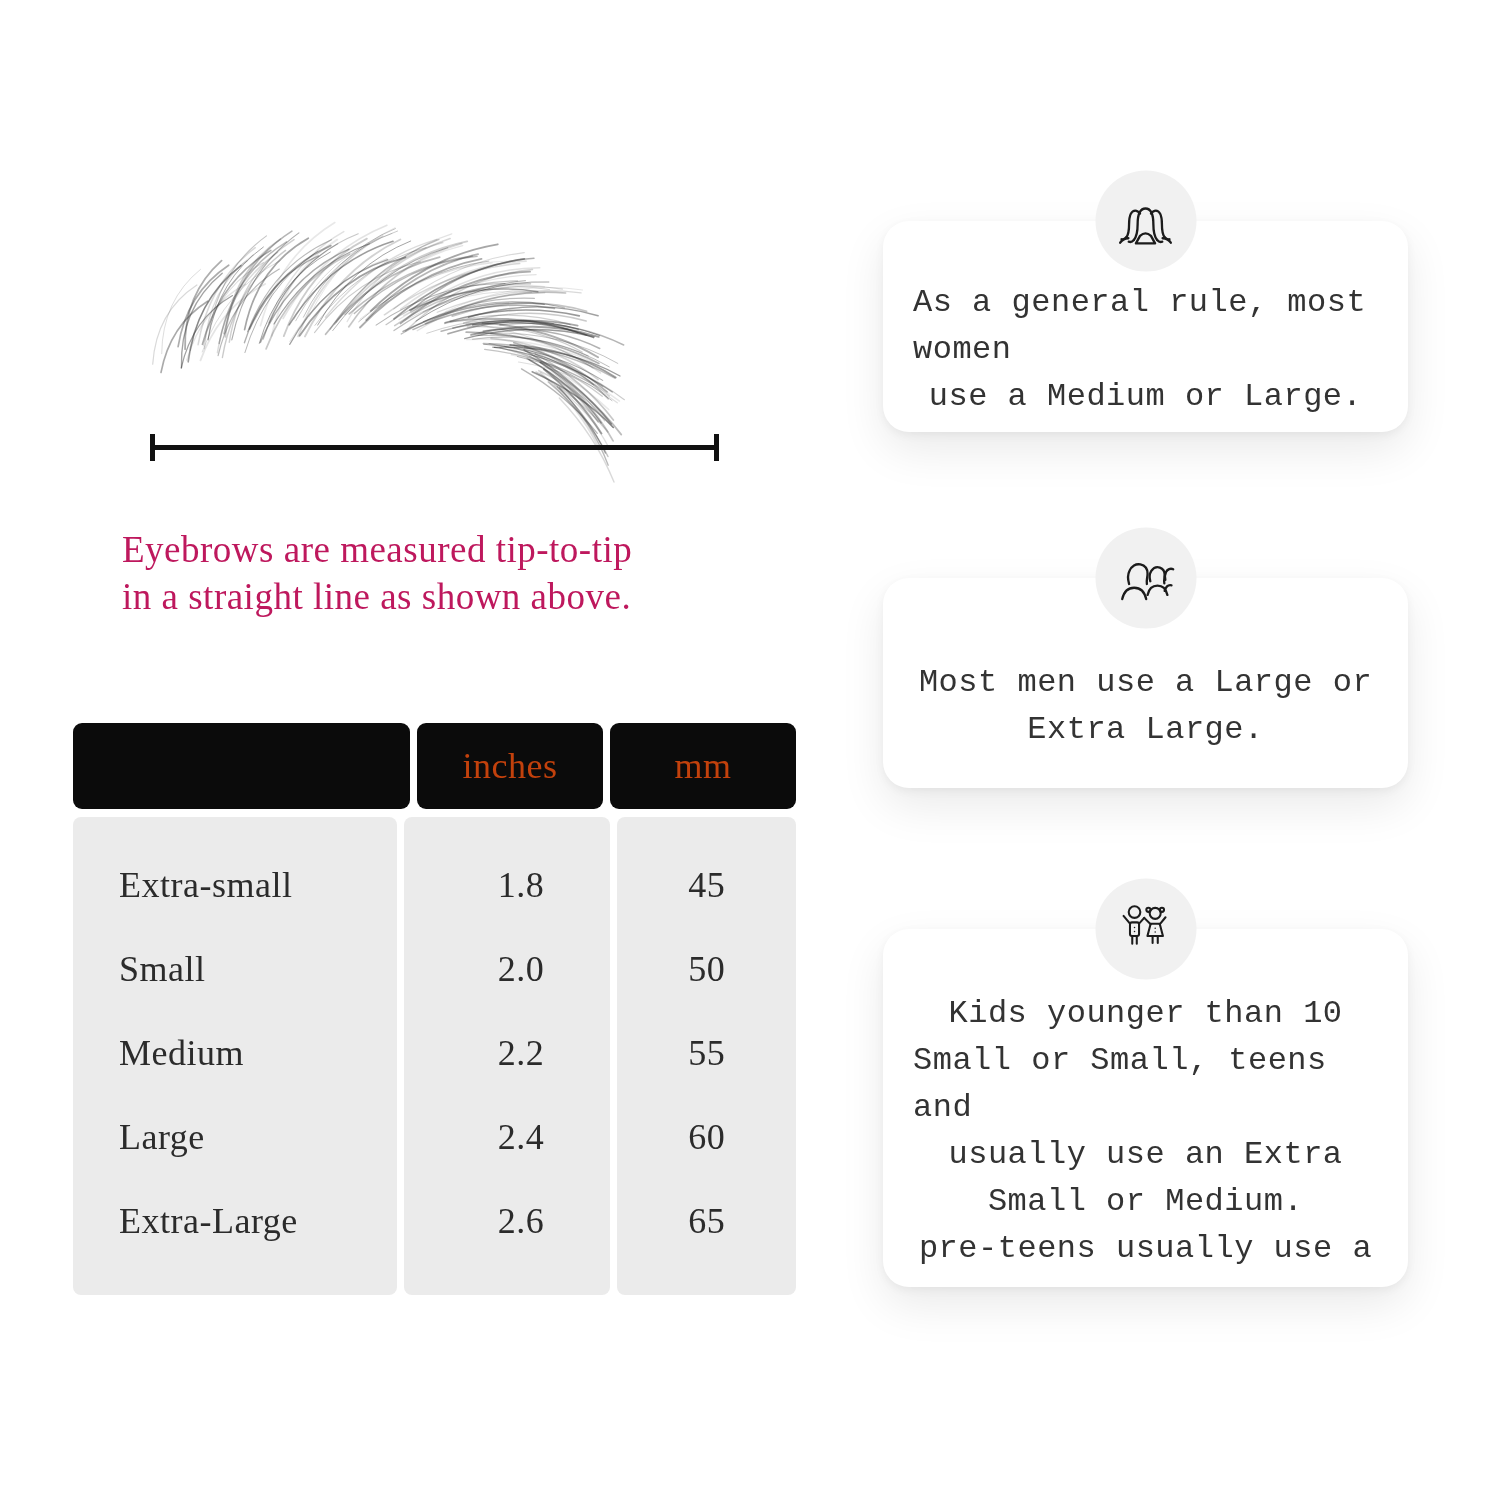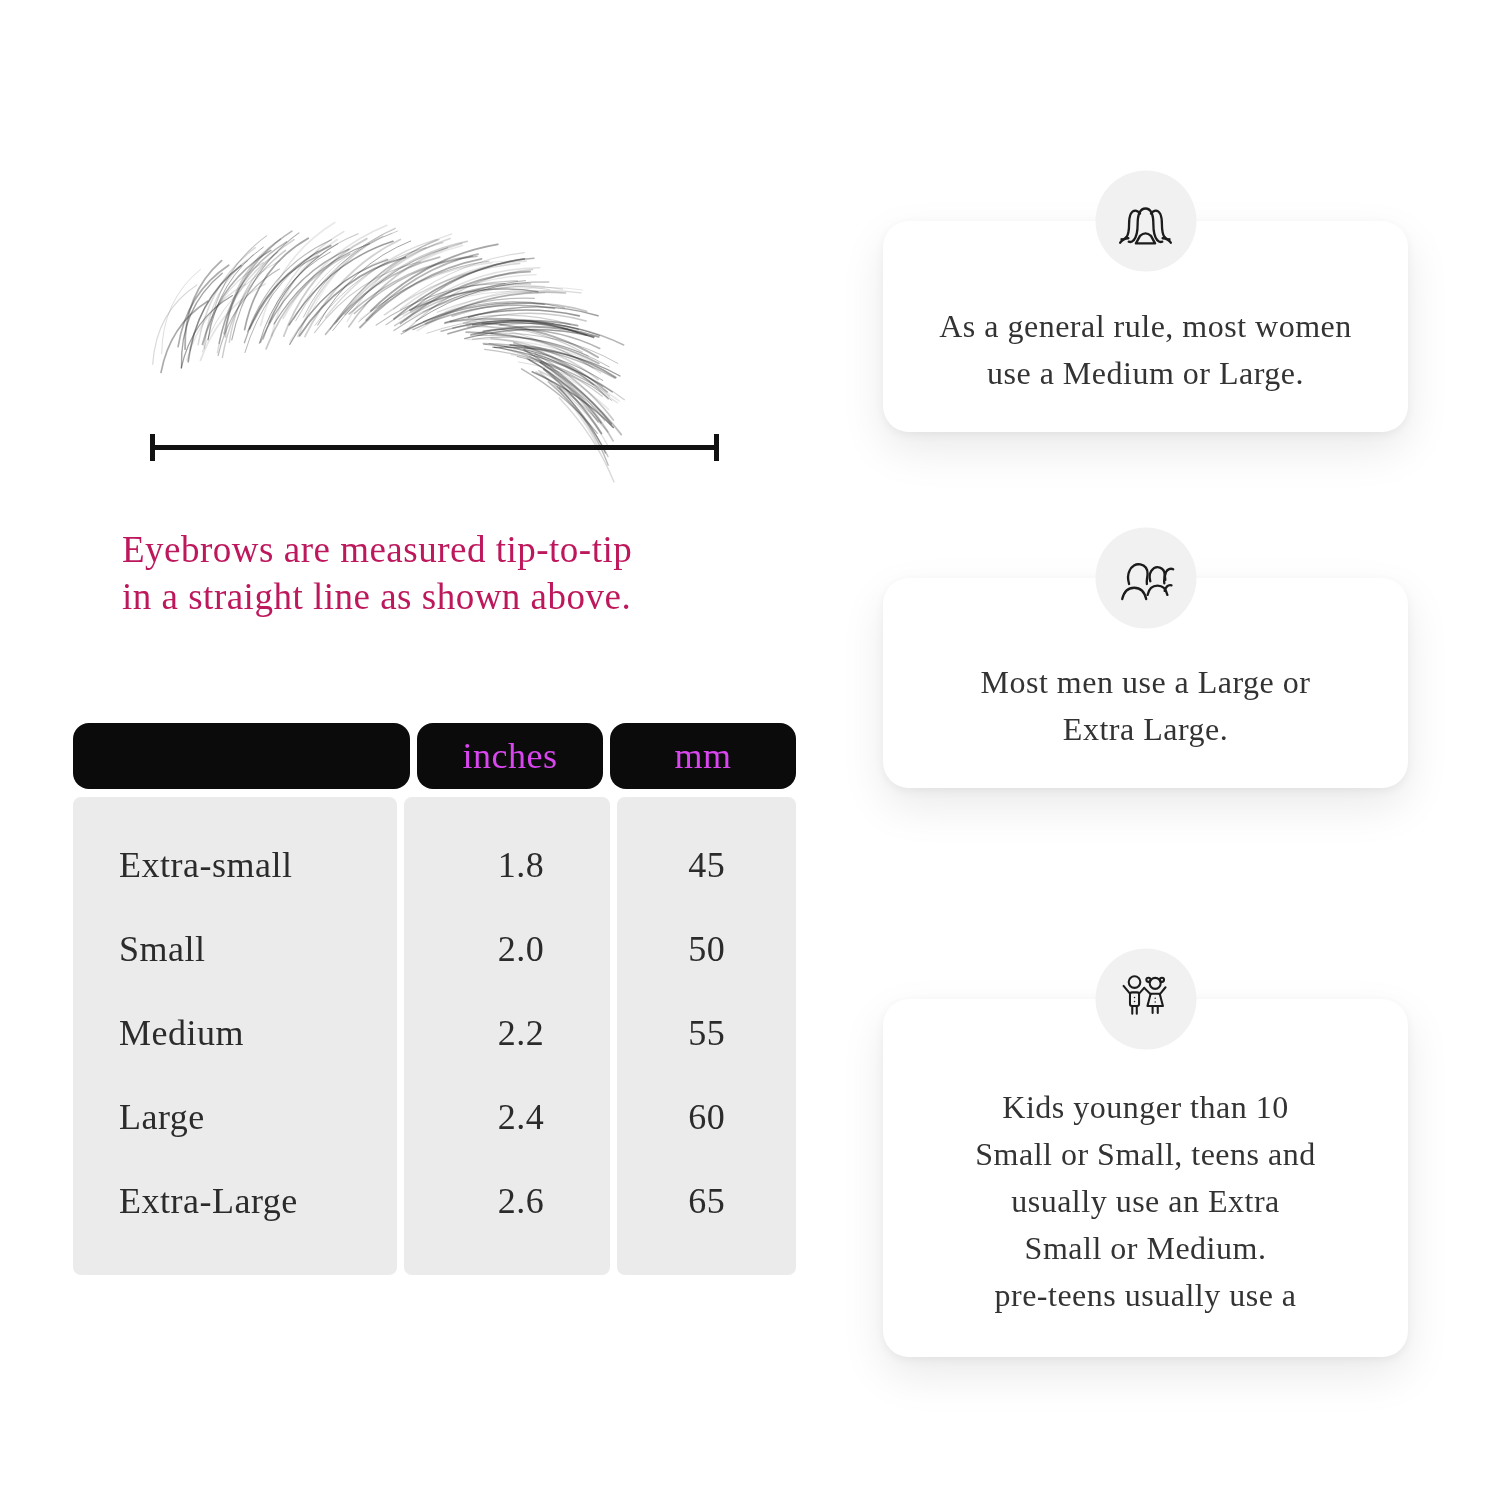--- a/index.html
+++ b/index.html
@@ -15,46 +15,46 @@
   .mline .cap{position:absolute;top:-11px;width:5px;height:27px;background:#111111;}
   .mline .cap.left{left:-1px;}
   .mline .cap.right{right:-1px;}
   
   .caption{position:absolute;left:122px;top:526px;width:660px;font-size:37px;line-height:47px;
     color:#be185d;letter-spacing:.5px;}
   .caption span{display:block;}
   
   .size-table{position:absolute;left:73px;top:723px;width:723px;}
   .thead{display:flex;gap:7px;}
-  .th{background:#0b0b0b;border-radius:16px;height:66px;color:#d946ef;
+  .th{background:#0b0b0b;border-radius:9px;height:86px;color:#c2410c;
       display:flex;align-items:center;justify-content:center;font-size:36px;letter-spacing:.5px;}
   .th.c1{width:337px;}
   .th.c2{width:186px;}
   .th.c3{width:186px;}
   .tbody{display:flex;gap:7px;margin-top:8px;}
   .tcol{background:#ebebeb;border-radius:8px;padding:26px 0 32px 0;}
   .tcol.c1{width:337px;}
   .tcol.c2{width:186px;padding-left:28px;}
   .tcol.c3{width:186px;}
   .trow{height:84px;display:flex;align-items:center;justify-content:center;
         font-size:36px;color:#2b2b2b;letter-spacing:.5px;}
   .tcol.c1 .trow{justify-content:flex-start;padding-left:46px;}
   
   .card{position:absolute;left:883px;width:525px;background:#ffffff;border-radius:26px;
         box-shadow:0 18px 45px rgba(0,0,0,.085),0 3px 10px rgba(0,0,0,.05);}
   .card-1{top:221px;height:211px;}
   .card-2{top:578px;height:210px;}
-  .card-3{top:999px;height:358px;}
+  .card-3{top:929px;height:358px;}
   .badge{position:absolute;left:50%;top:0;transform:translate(-50%,-50%);
          width:101px;height:101px;border-radius:50%;background:#f1f1f1;
          display:flex;align-items:center;justify-content:center;}
   .card-text{height:100%;box-sizing:border-box;display:flex;flex-direction:column;
-             align-items:center;justify-content:center;text-align:center;
+             align-items:center;justify-content:center;
              padding:62px 30px 16px 30px;font-size:32px;line-height:47px;color:#333333;
-             letter-spacing:.5px;}
+             letter-spacing:.5px;font-family:Liberation Mono, monospace;}
   .card-text span{display:block;}
 </style>
 </head>
 <body>
 
 <div id="canvas">
 
   <div class="brow-wrap">
     <svg id="brow" width="480" height="205" viewBox="0 0 480 205">
         <path d="M158.3,117.1 Q178.5,52.6 232.8,21.8" fill="none" stroke="#2a2a2a" stroke-width="1.19" stroke-opacity="0.30" stroke-linecap="round"></path>

